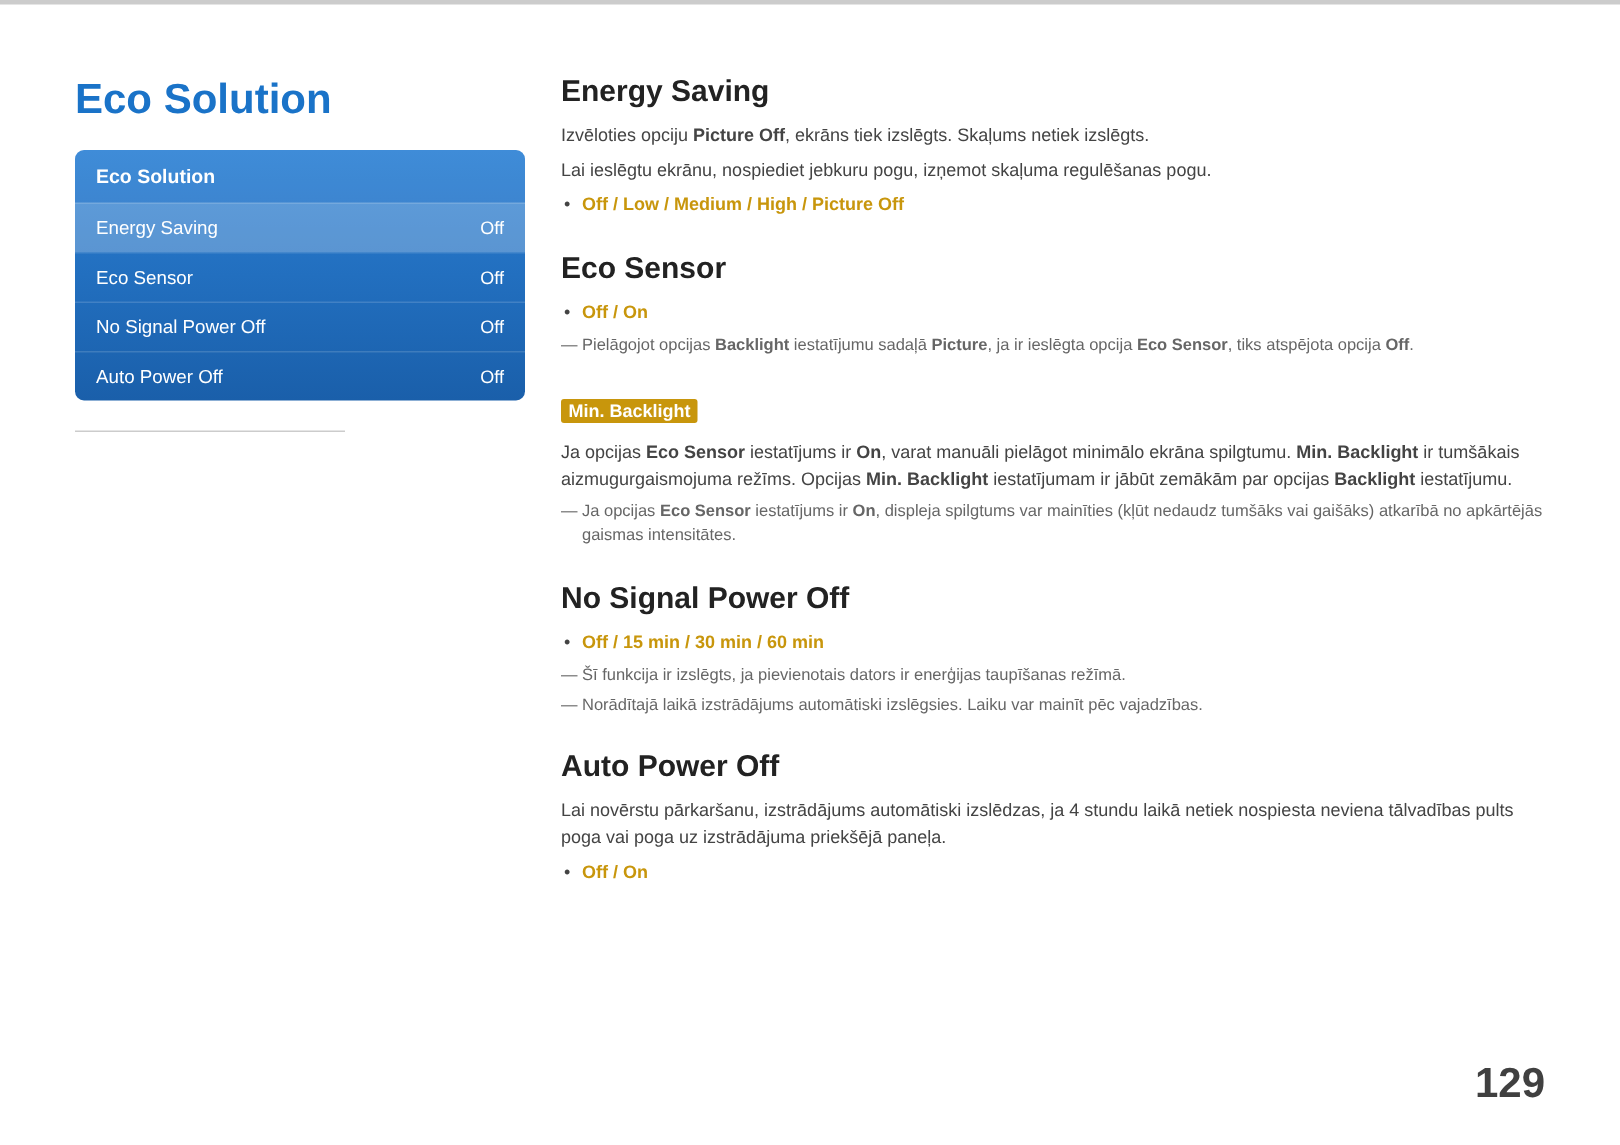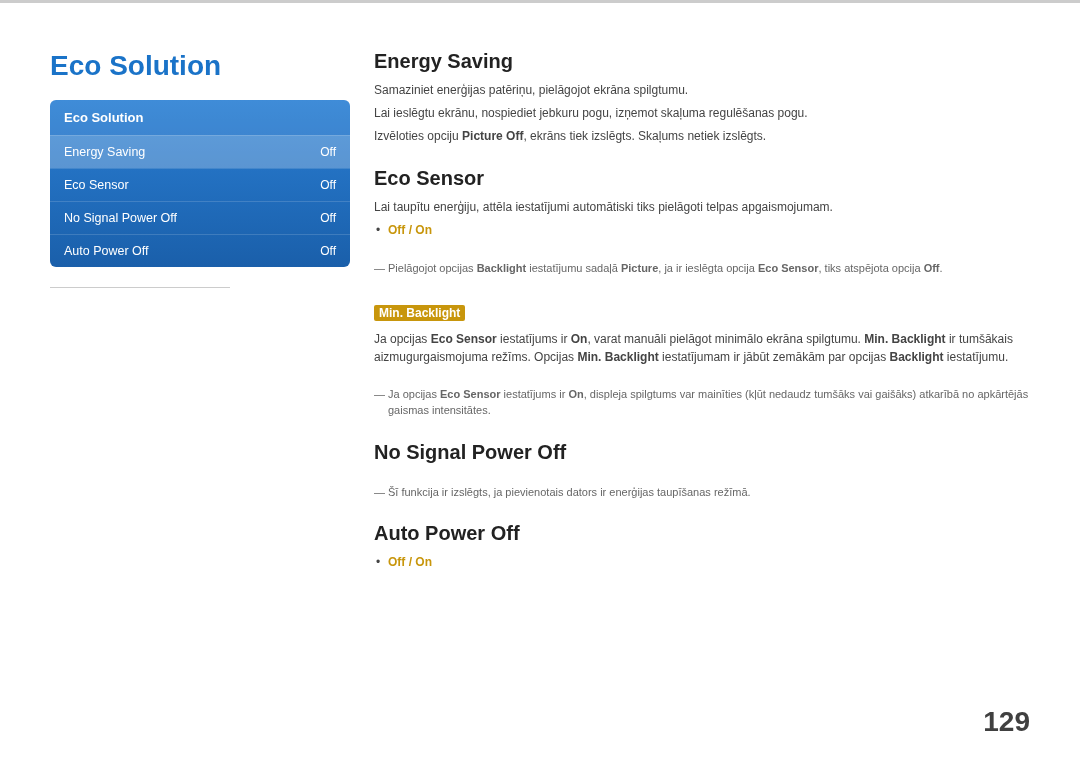--- a/index.html
+++ b/index.html
@@ -177,21 +177,21 @@
       margin-top: 3px;
     }
 
     .note-line::before {
       content: "—";
       position: absolute;
       left: 0;
     }
 
     .note-block {
-      margin-top: 20px;
+      margin-top: 4px;
     }
 
     
     .page-number {
       position: absolute;
       bottom: 25px;
       right: 50px;
       font-size: 28px;
       font-weight: bold;
       color: #404040;
@@ -233,28 +233,31 @@
         </div>
       </div>
 
       <hr class="footnote-divider">
     </div>
 
     <div class="right-column">
 
       <div class="section">
         <h2 class="section-title">Energy Saving</h2>
-        <p class="section-text">Samaziniet enerģijas patēriņu, pielāgojot ekrāna spilgtumu.</p>
+        <p class="section-text">Izvēloties opciju <span class="bold-text">Picture Off</span>, ekrāns tiek izslēgts. Skaļums netiek izslēgts.</p>
         <p class="section-text">Lai ieslēgtu ekrānu, nospiediet jebkuru pogu, izņemot skaļuma regulēšanas pogu.</p>
-        <p class="section-text">Izvēloties opciju <span class="bold-text">Picture Off</span>, ekrāns tiek izslēgts. Skaļums netiek izslēgts.</p>
+        <ul class="bullet-list">
+          <li>
+            <span class="highlight-options">Off / Low / Medium / High / Picture Off</span>
+          </li>
+        </ul>
       </div>
 
       <div class="section">
         <h2 class="section-title">Eco Sensor</h2>
-        <p class="section-text">Lai taupītu enerģiju, attēla iestatījumi automātiski tiks pielāgoti telpas apgaismojumam.</p>
         <ul class="bullet-list">
           <li>
             <span class="highlight-options">Off / On</span>
           </li>
         </ul>
         <div class="note-block">
           <p class="note-line">Pielāgojot opcijas <span class="bold-text">Backlight</span> iestatījumu sadaļā <span class="bold-text">Picture</span>, ja ir ieslēgta opcija <span class="bold-text">Eco Sensor</span>, tiks atspējota opcija <span class="bold-text">Off</span>.</p>
         </div>
       </div>
 
@@ -263,27 +266,34 @@
           <span class="highlight-gold">Min. Backlight</span>
         </h2>
         <p class="section-text">Ja opcijas <span class="bold-text">Eco Sensor</span> iestatījums ir <span class="bold-text">On</span>, varat manuāli pielāgot minimālo ekrāna spilgtumu. <span class="bold-text">Min. Backlight</span> ir tumšākais aizmugurgaismojuma režīms. Opcijas <span class="bold-text">Min. Backlight</span> iestatījumam ir jābūt zemākām par opcijas <span class="bold-text">Backlight</span> iestatījumu.</p>
         <div class="note-block">
           <p class="note-line">Ja opcijas <span class="bold-text">Eco Sensor</span> iestatījums ir <span class="bold-text">On</span>, displeja spilgtums var mainīties (kļūt nedaudz tumšāks vai gaišāks) atkarībā no apkārtējās gaismas intensitātes.</p>
         </div>
       </div>
 
       <div class="section">
         <h2 class="section-title">No Signal Power Off</h2>
+        <ul class="bullet-list">
+          <li>
+            <span class="highlight-options">Off / 15 min / 30 min / 60 min</span>
+          </li>
+        </ul>
         <div class="note-block">
           <p class="note-line">Šī funkcija ir izslēgts, ja pievienotais dators ir enerģijas taupīšanas režīmā.</p>
+          <p class="note-line">Norādītajā laikā izstrādājums automātiski izslēgsies. Laiku var mainīt pēc vajadzības.</p>
         </div>
       </div>
 
       <div class="section">
         <h2 class="section-title">Auto Power Off</h2>
+        <p class="section-text">Lai novērstu pārkaršanu, izstrādājums automātiski izslēdzas, ja 4 stundu laikā netiek nospiesta neviena tālvadības pults poga vai poga uz izstrādājuma priekšējā paneļa.</p>
         <ul class="bullet-list">
           <li>
             <span class="highlight-options">Off / On</span>
           </li>
         </ul>
       </div>
 
     </div>
   </div>
 </div>

